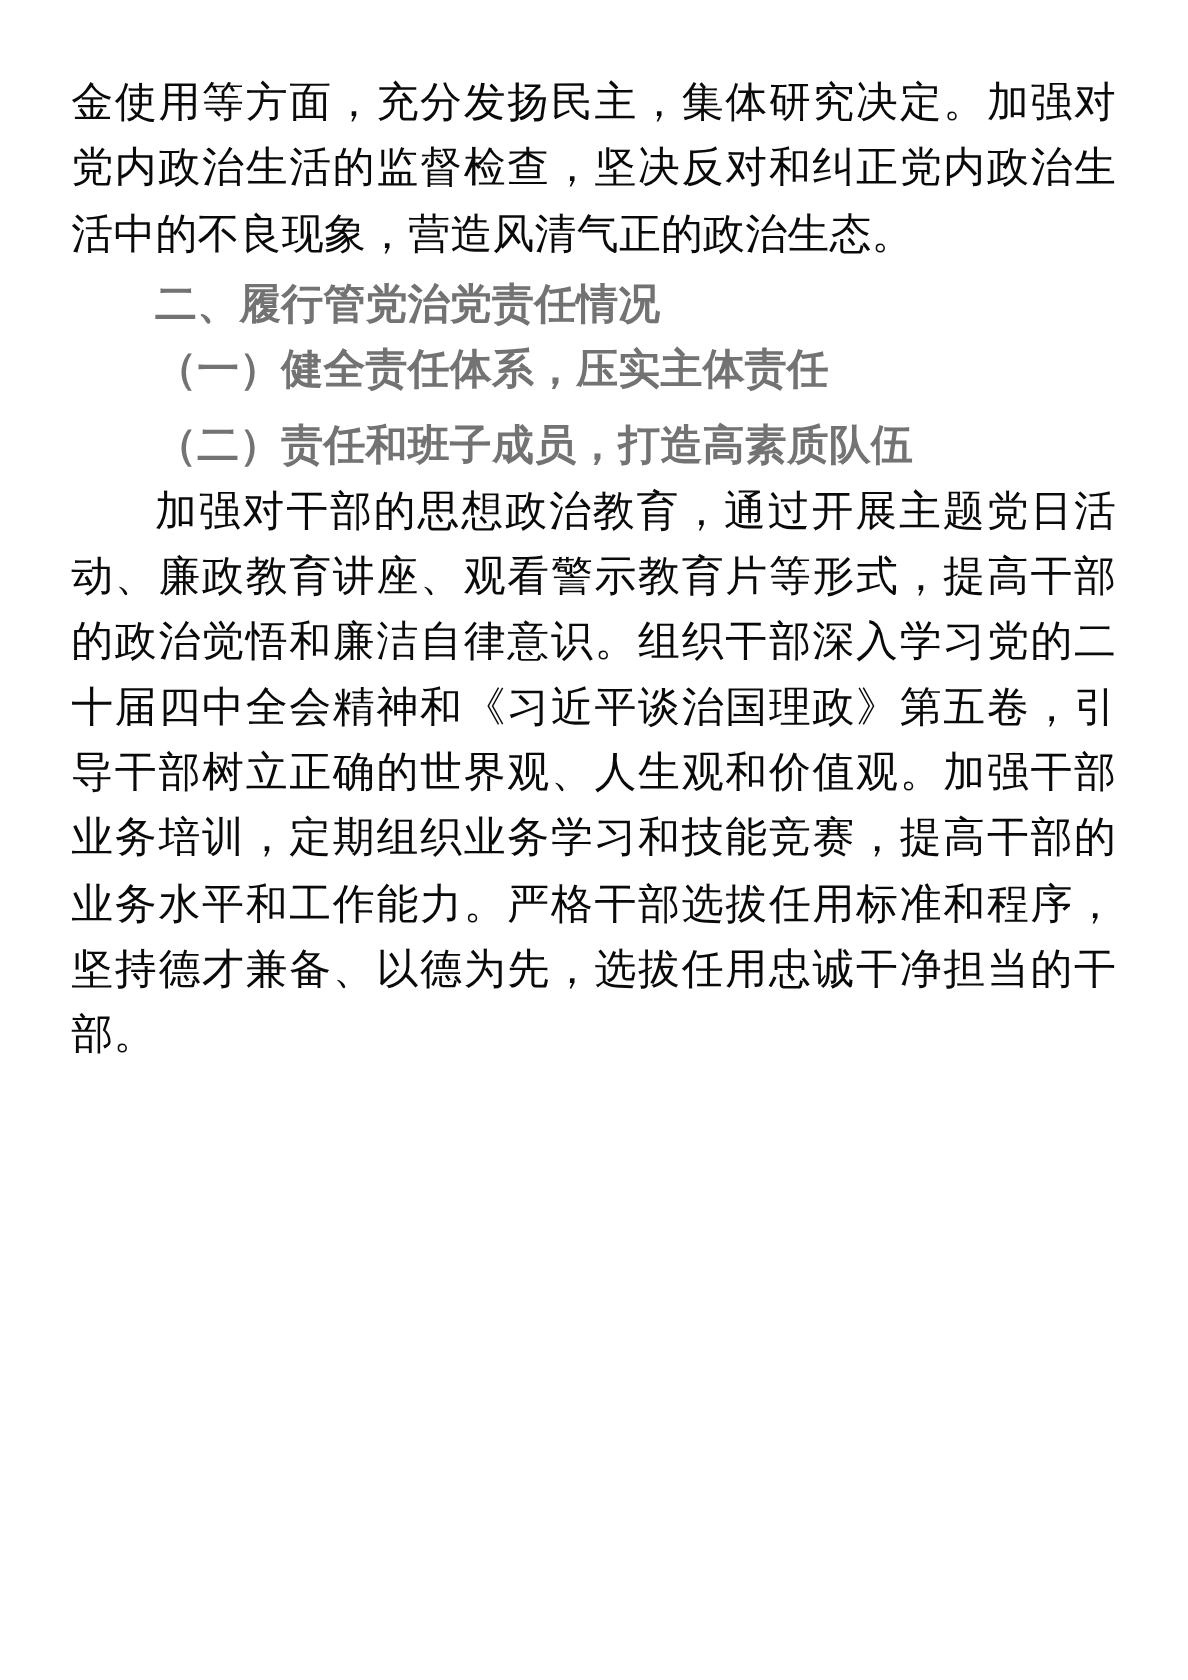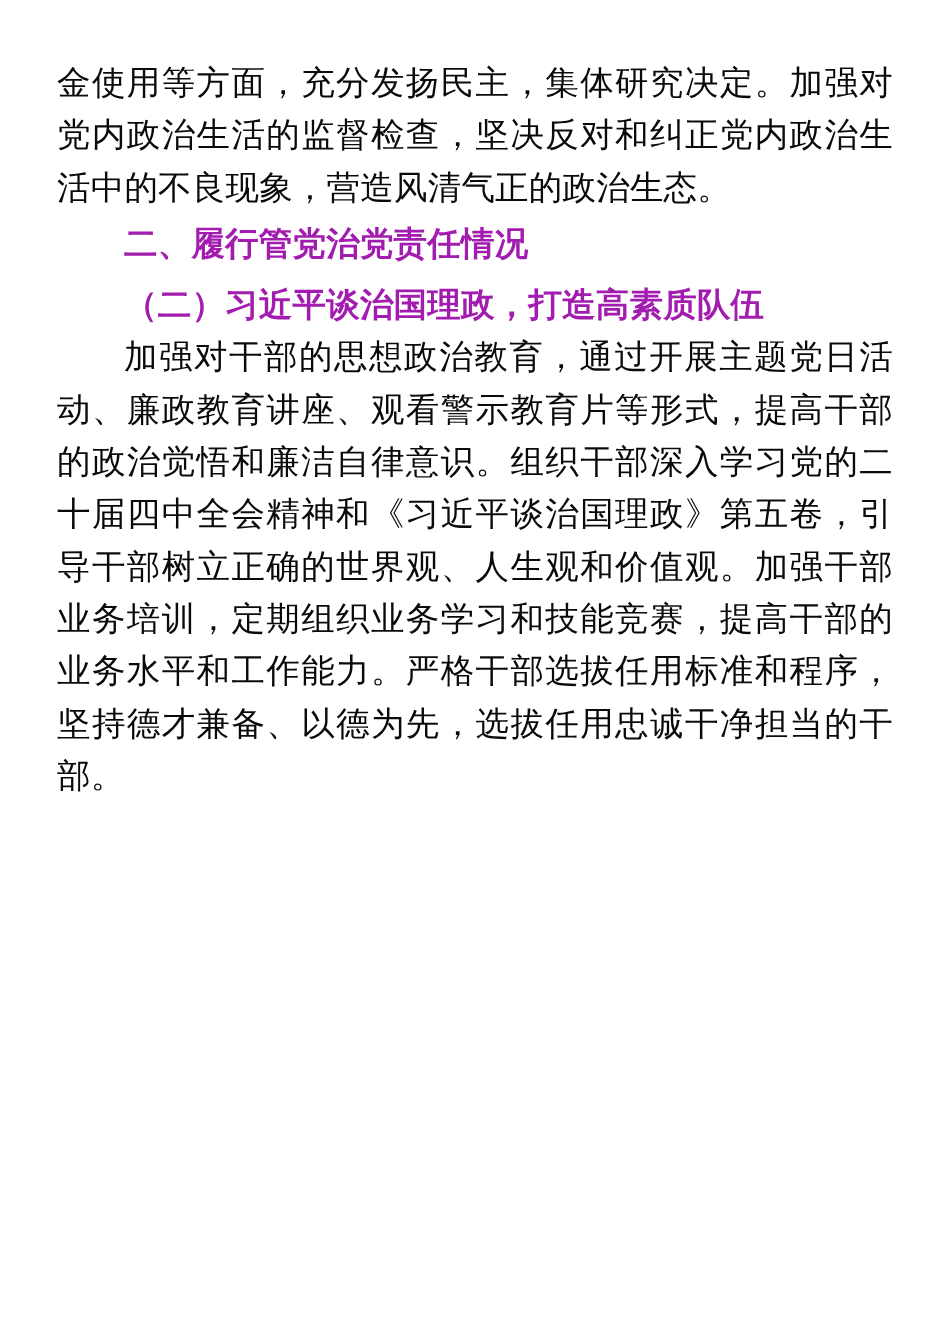--- a/index.html
+++ b/index.html
@@ -55,21 +55,21 @@
 
   
   .heading {
     margin: 0;
     font-size: 33.5px;
     line-height: 52.3px;
     letter-spacing: 0.2px;
     text-indent: 2em;
     text-align: left;
     word-break: break-all;
-    color: #a21caf;
+    color: #737373;
   }
 
   .heading.level-1 {
     font-weight: 600;
   }
 
   .heading.level-2 {
     font-weight: 600;
   }
 
@@ -83,23 +83,24 @@
 <div class="page">
 
   <div class="doc-body">
 
     <p class="para cont">金使用等方面，充分发扬民主，集体研究决定。加强对党内政治生活的监督检查，坚决反对和纠正党内政治生活中的不良现象，营造风清气正的政治生态。</p>
 
     <div class="gap-sm"></div>
 
     <p class="heading level-1">二、履行管党治党责任情况</p>
 
+    <p class="heading level-2">（一）健全责任体系，压实主体责任</p>
 
 
     <div class="gap-md"></div>
 
-    <p class="heading level-2">（二）习近平谈治国理政，打造高素质队伍</p>
+    <p class="heading level-2">（二）责任和班子成员，打造高素质队伍</p>
 
     <p class="para indent">加强对干部的思想政治教育，通过开展主题党日活动、廉政教育讲座、观看警示教育片等形式，提高干部的政治觉悟和廉洁自律意识。组织干部深入学习党的二十届四中全会精神和《习近平谈治国理政》第五卷，引导干部树立正确的世界观、人生观和价值观。加强干部业务培训，定期组织业务学习和技能竞赛，提高干部的业务水平和工作能力。严格干部选拔任用标准和程序，坚持德才兼备、以德为先，选拔任用忠诚干净担当的干部。</p>
 
   </div>
 
 </div>
 
 </body></html>

